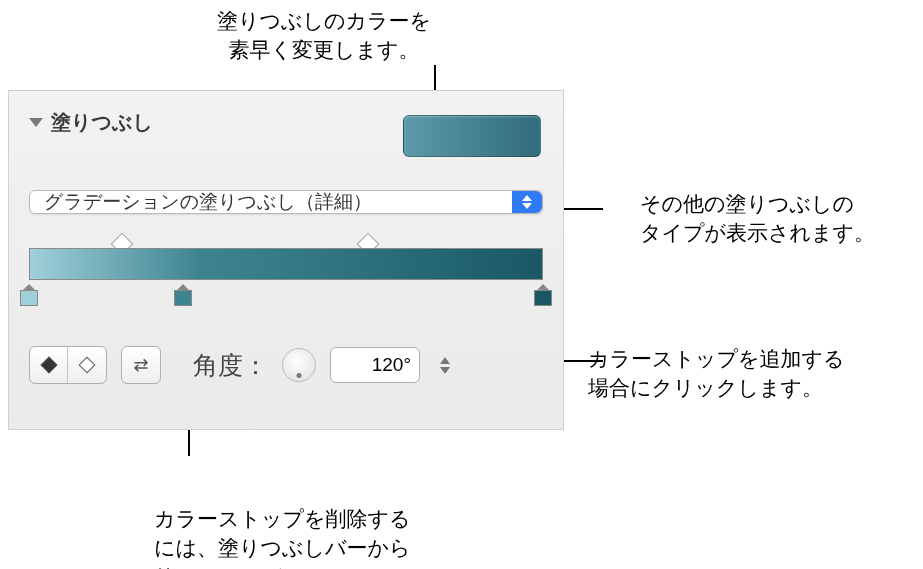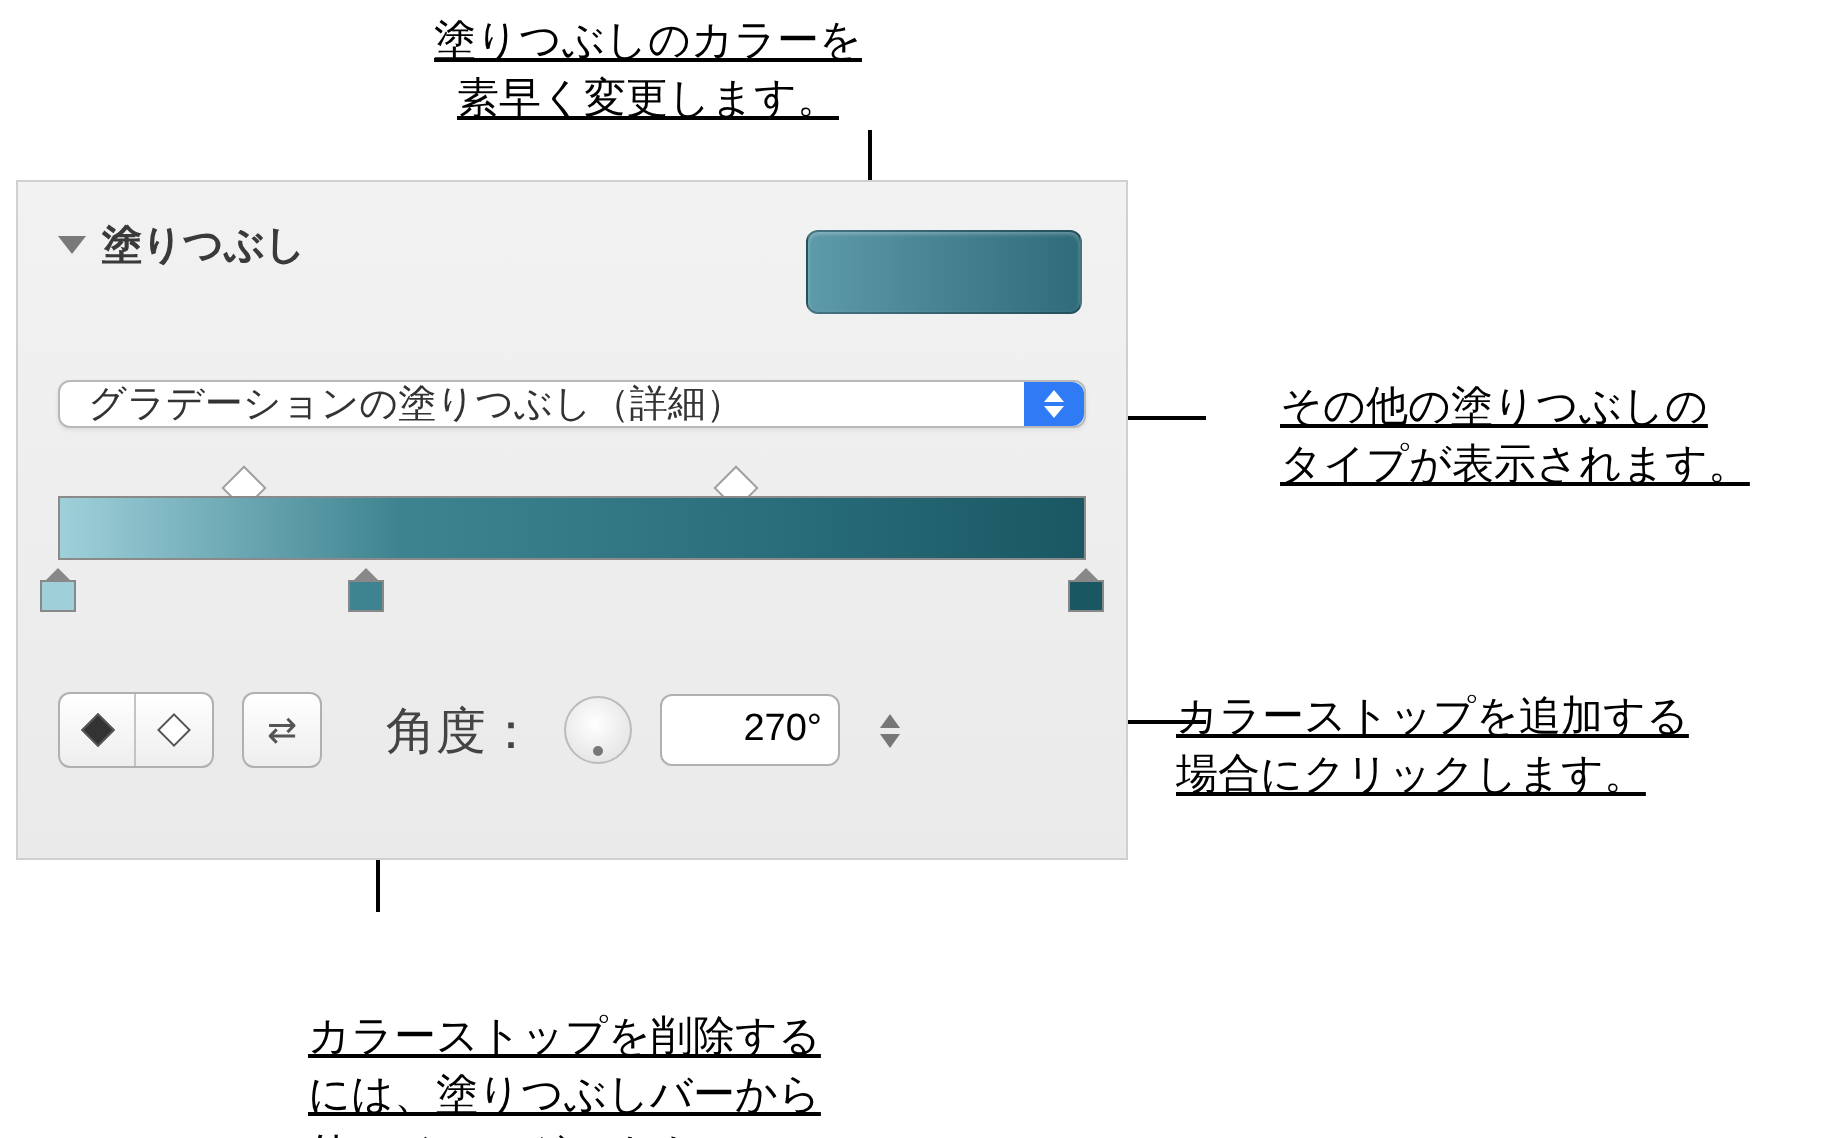--- a/index.html
+++ b/index.html
@@ -8,21 +8,20 @@
       background: #fff;
       width: 923px;
       height: 569px;
       position: relative;
     }
     .callout {
       position: absolute;
       font-size: 21px;
       color: #000;
       line-height: 1.4;
-      text-decoration: underline;
     }
     .callout-1 { left: 194px; top: 6px; width: 260px; text-align: center; }
     .callout-2 { left: 640px; top: 189px; width: 320px; }
     .callout-3 { left: 588px; top: 344px; width: 320px; }
     .callout-4 { left: 154px; top: 456px; width: 290px; margin-top: 48px; }
 
     .line { position: absolute; background: #000; }
     .line-1 { left: 434px; top: 65px; width: 2px; height: 50px; }
     .line-2 { left: 543px; top: 208px; width: 60px; height: 2px; }
     .line-3a { left: 365px; top: 296px; width: 2px; height: 66px; }
@@ -234,20 +233,20 @@
         </div>
     </div>
     <div class="btn-group">
       <div class="seg">
           <span class="swap">⇄</span>
         </div>
     </div>
     <span class="angle-label">角度：</span>
     <div class="angle-dial"></div>
     <div class="angle-input">
-      <span>270°</span>
+      <span>120°</span>
     </div>
     <div class="stepper">
       <div class="u"></div>
       <div class="d"></div>
     </div>
   </div>
 </div>
 
 </body></html>

